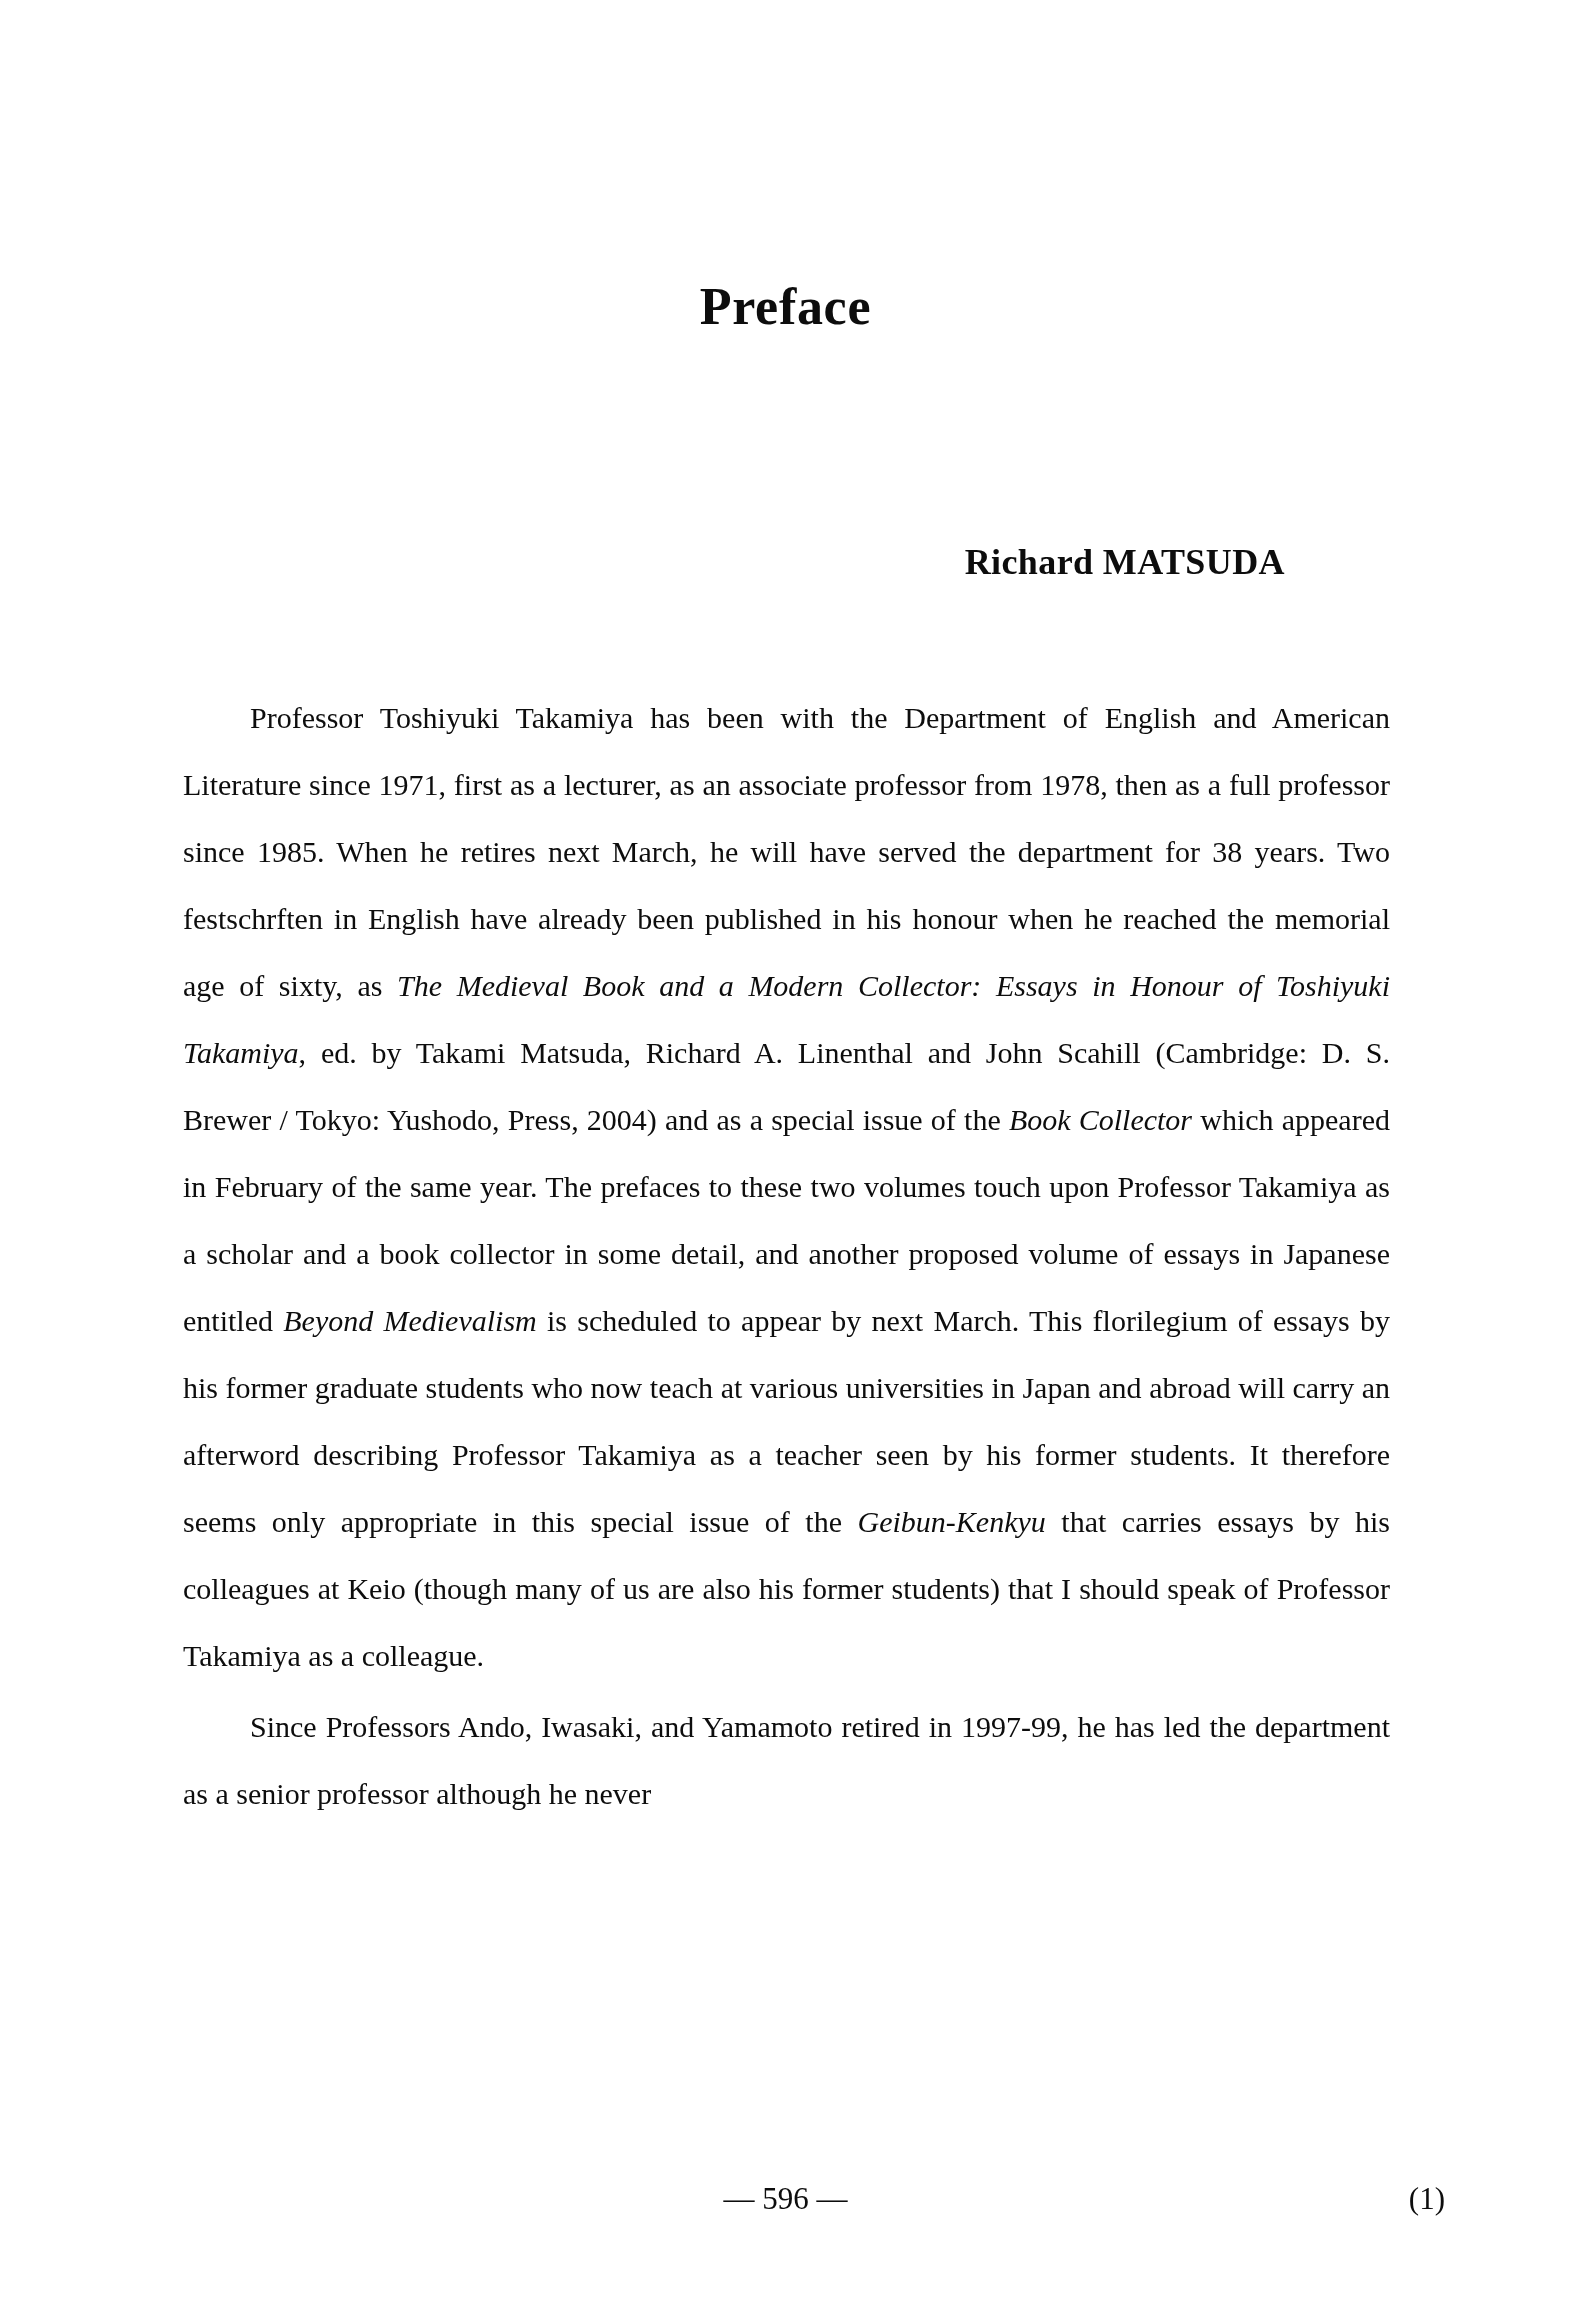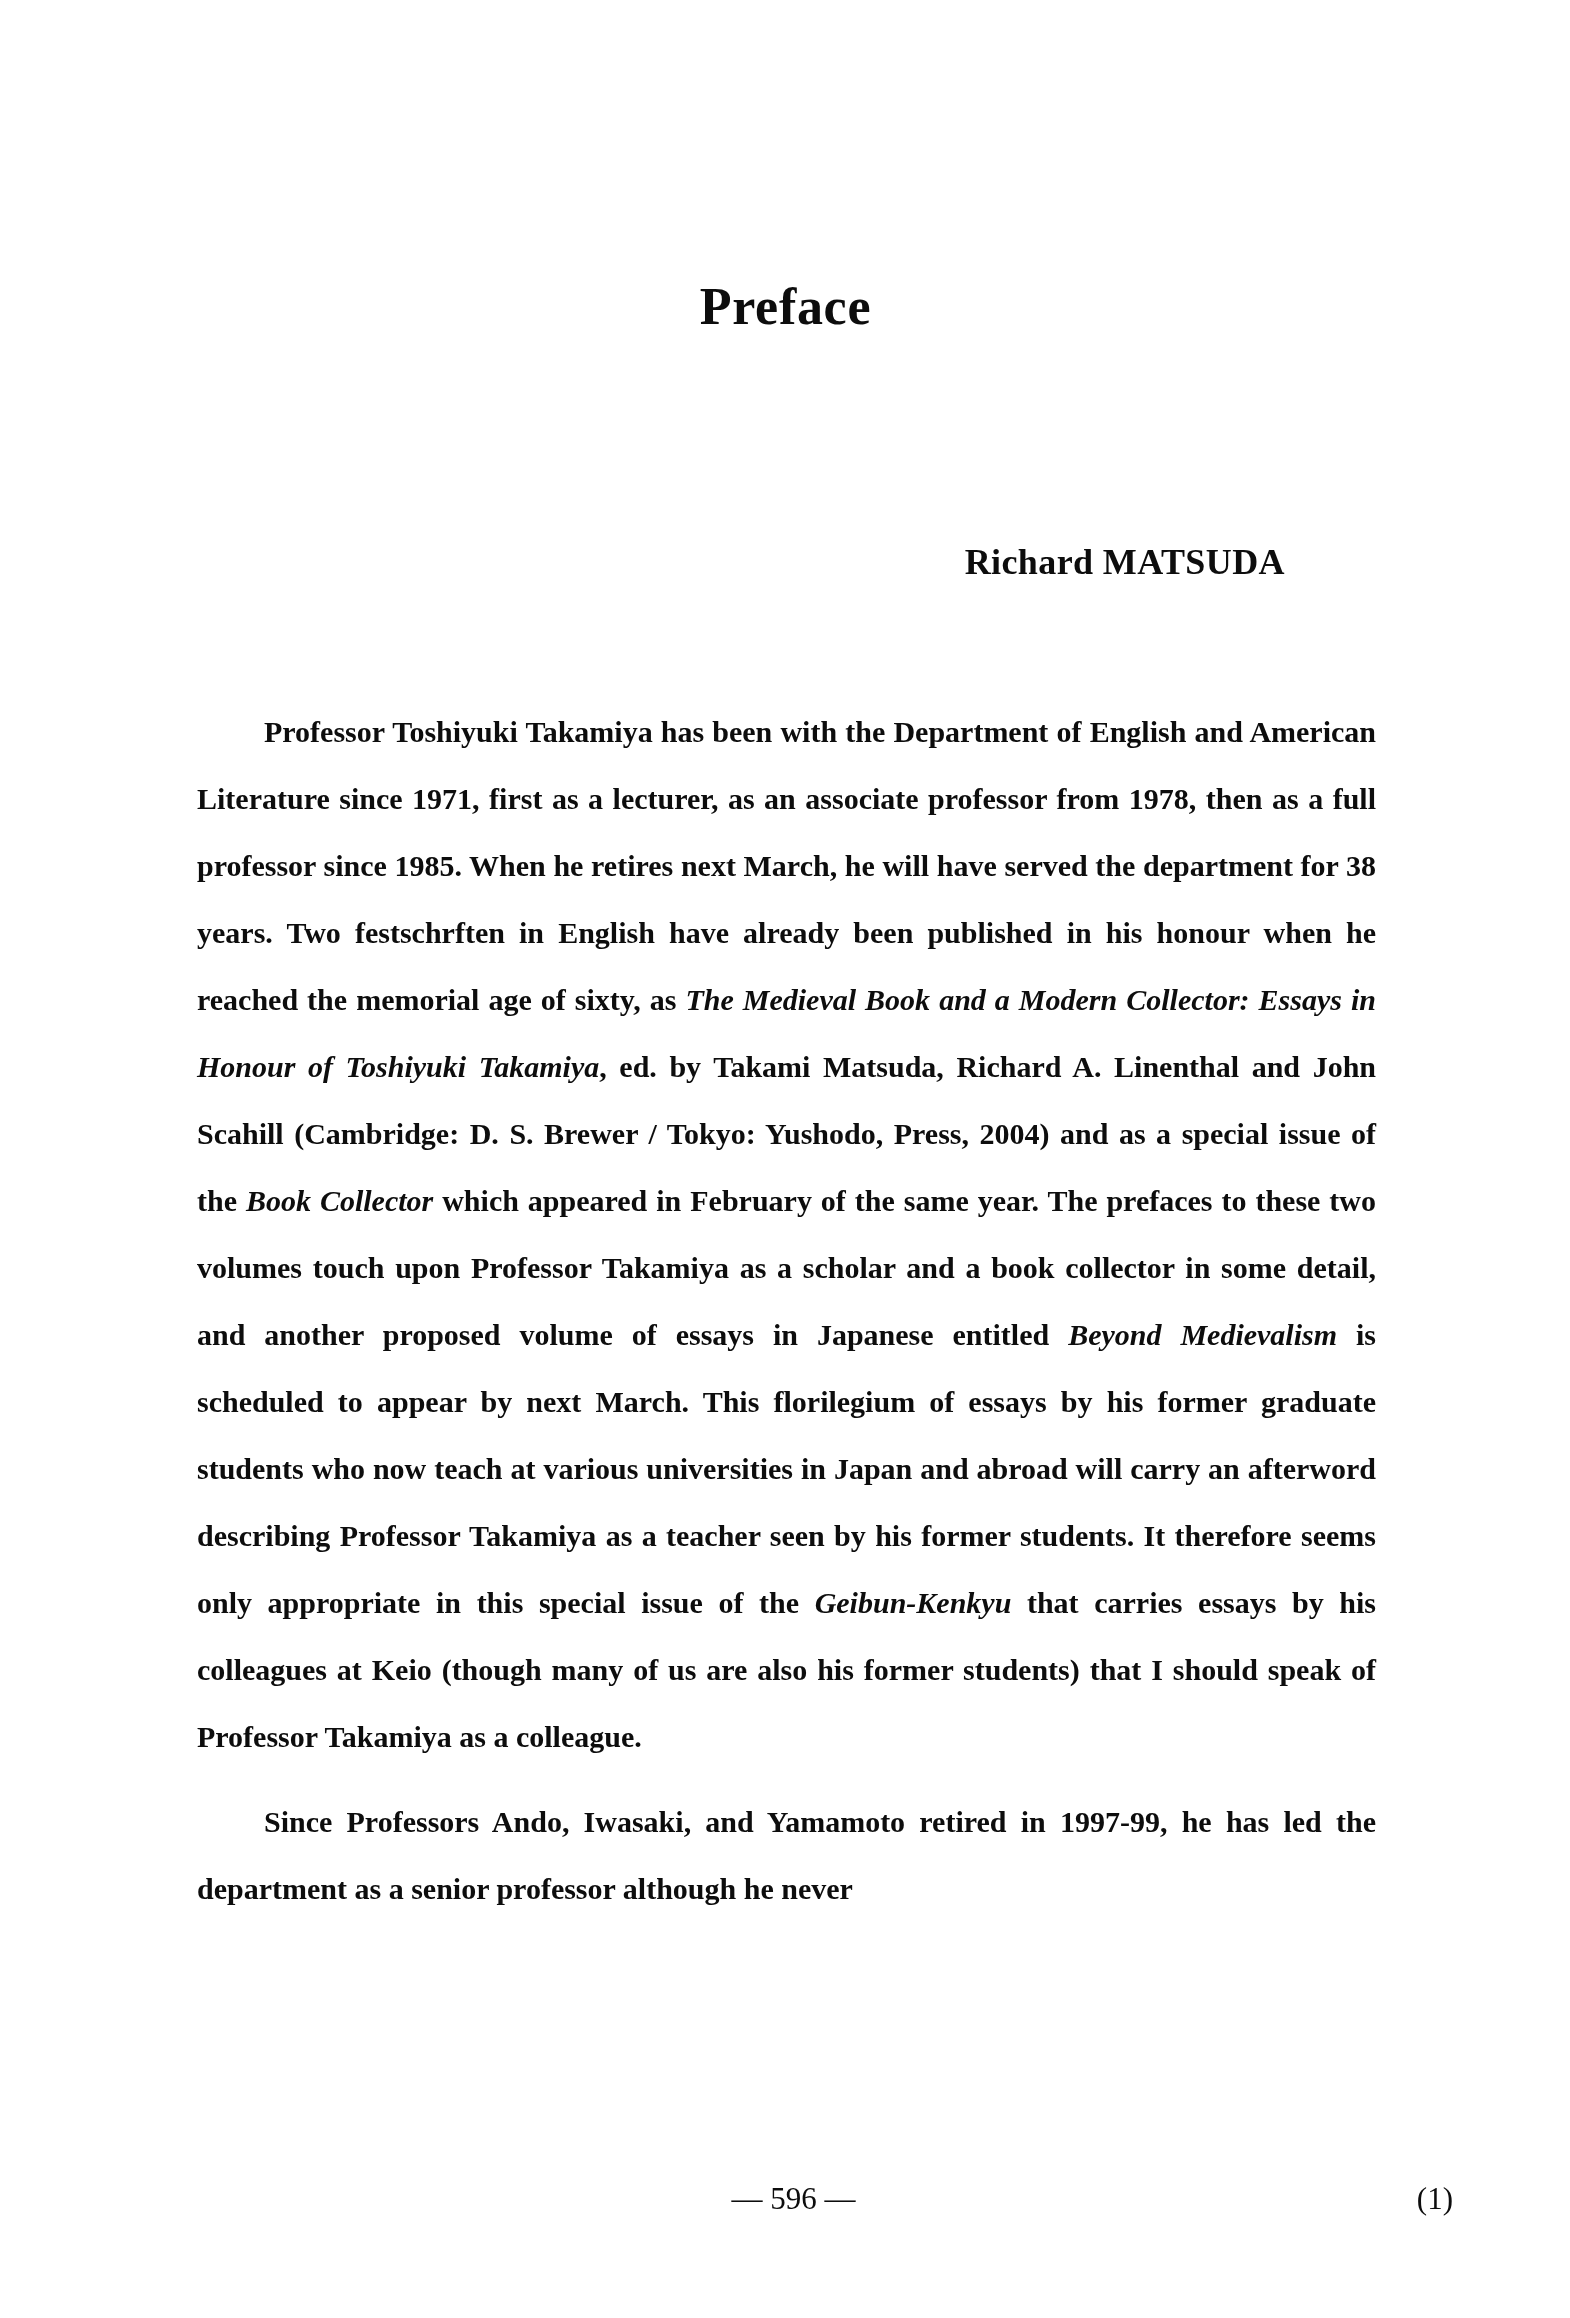--- a/index.html
+++ b/index.html
@@ -48,36 +48,34 @@
     position: absolute;
     top: 680px;
     left: 179px;
     width: 1215px;
     font-size: 30px;
     line-height: 67px;
     text-align: justify;
     text-justify: inter-word;
   }
   .body-text p {
-    margin: 18px;
-    font-weight: bold;
+    margin: 4px;
   }
   .body-text p.indent {
     text-indent: 67px;
   }
   .body-text i {
     font-style: italic;
   }
   .footer {
     position: absolute;
     top: 2181px;
     left: 0;
     width: 1493px;
     height: 49px;
-    margin-left: 8px;
   }
   .page-number-center {
     position: absolute;
     left: 0;
     width: 1571px;
     text-align: center;
     font-size: 31px;
   }
   .page-number-right {
     position: absolute;

